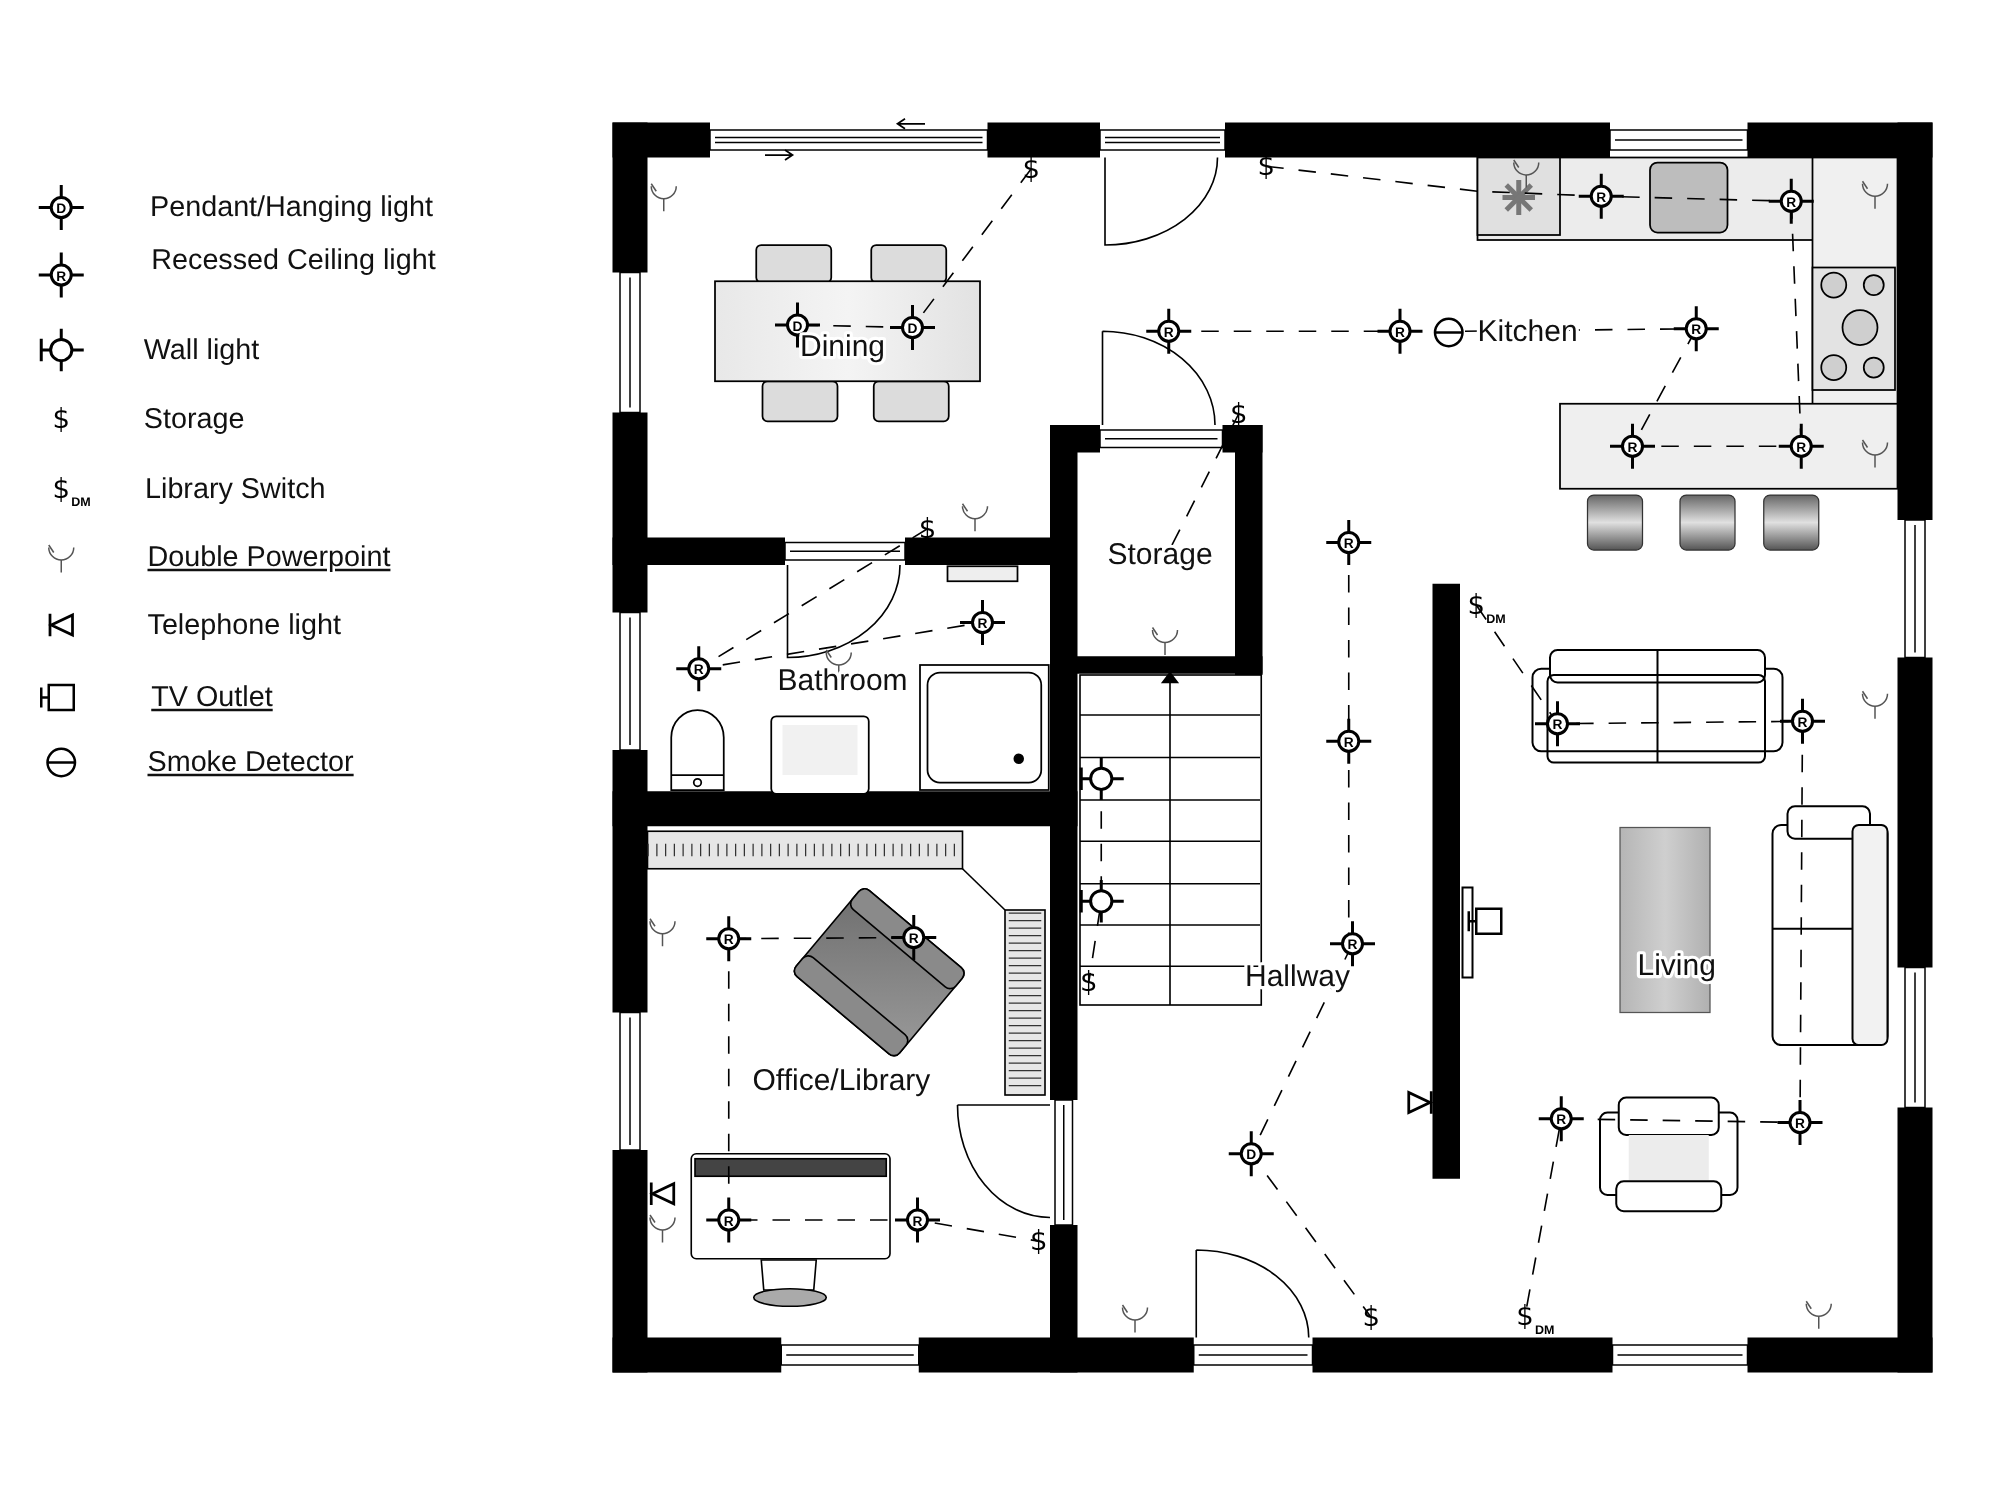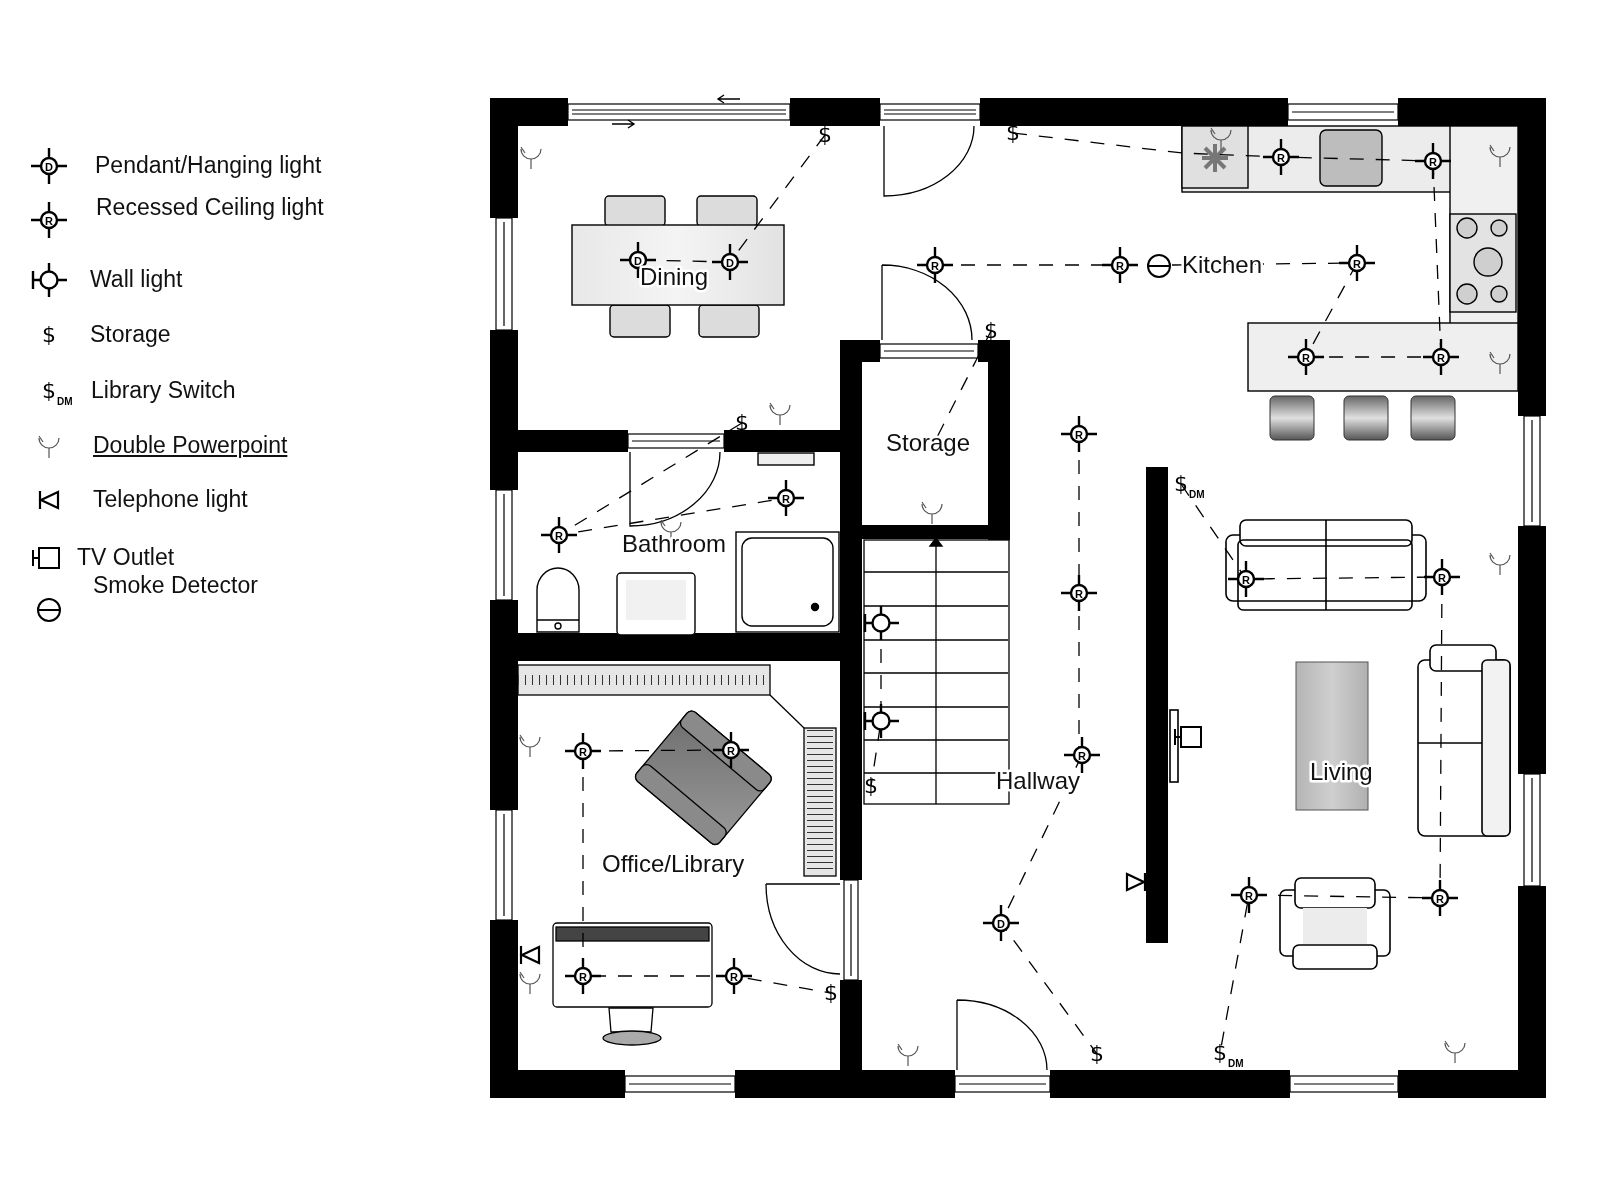--- a/index.html
+++ b/index.html
@@ -1,21 +1,21 @@
 <!DOCTYPE html>
 <html><head>
 <meta charset="utf-8">
 <style>
   html, body { margin: 0; padding: 0; background: #ffffff; }
   body { width: 1600px; height: 1200px; position: relative; overflow: hidden;
          font-family: "Liberation Sans", sans-serif; color: #111; }
   #legend { position: absolute; left: 0; top: 0; width: 480px; height: 1200px; }
   .legend-item { position: absolute; left: 28px; height: 40px; display: flex; align-items: center; }
   .legend-icon { width: 52px; height: 40px; display: block; }
-  .legend-label { position: absolute; font-size: 23px; white-space: nowrap; color: #111; }
+  .legend-label { position: absolute; font-size: 23px; white-space: nowrap; color: #111; margin-left: 25px; }
   #plan { position: absolute; left: 0; top: 0; width: 1600px; height: 1200px; }
   .room-label { font-family: "Liberation Sans", sans-serif; font-size: 24px; fill: #111;
                 paint-order: stroke; stroke: #fff; stroke-width: 5px; stroke-linejoin: round; }
 </style>
 </head>
 <body>
 
 <div id="legend">
     <div class="legend-item" style="top: 146px;">
       <svg class="legend-icon" viewBox="0 0 52 40">
@@ -88,30 +88,30 @@
     <span class="legend-label" style="left: 93px; top: 486px;">Telephone light</span>
     <div class="legend-item" style="top: 538px;">
       <svg class="legend-icon" viewBox="0 0 52 40">
         <g transform="translate(21 20)" stroke="#000" stroke-width="2" fill="#fff">
           <line x1="-16" y1="-8" x2="-16" y2="8"></line>
           <line x1="-16" y1="0" x2="-10" y2="0"></line>
           <rect x="-10" y="-10" width="20" height="20"></rect>
         </g>
       </svg>
     </div>
-    <span class="legend-label" style="left: 77px; top: 544px;">TV Outlet</span>
+    <span class="legend-label" style="left: 96px; top: 544px; text-decoration: underline;">TV Outlet</span>
     <div class="legend-item" style="top: 590px;">
       <svg class="legend-icon" viewBox="0 0 52 40">
         <g transform="translate(21 20)" stroke="#000" stroke-width="2" fill="#fff">
           <circle r="11"></circle>
           <line x1="-11" y1="0" x2="11" y2="0"></line>
         </g>
       </svg>
     </div>
-    <span class="legend-label" style="left: 93px; top: 572px;">Smoke Detector</span>
+    <span class="legend-label" style="left: 93px; top: 596px; text-decoration: underline;">Smoke Detector</span>
   </div>
 
 <svg id="plan" viewBox="0 0 1600 1200" xmlns="http://www.w3.org/2000/svg">
   <defs>
     <linearGradient id="wood" x1="0" x2="1" y1="0" y2="0">
       <stop offset="0" stop-color="#e8e8e8"></stop>
         <stop offset="0.5" stop-color="#f4f4f4"></stop>
         <stop offset="1" stop-color="#e2e2e2"></stop>
     </linearGradient>
     <linearGradient id="stool" x1="0" x2="0" y1="0" y2="1">

